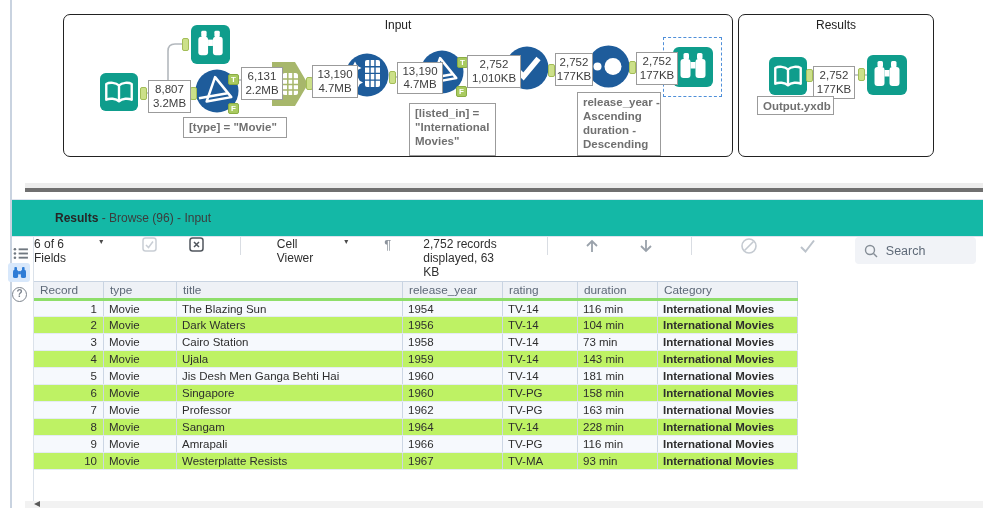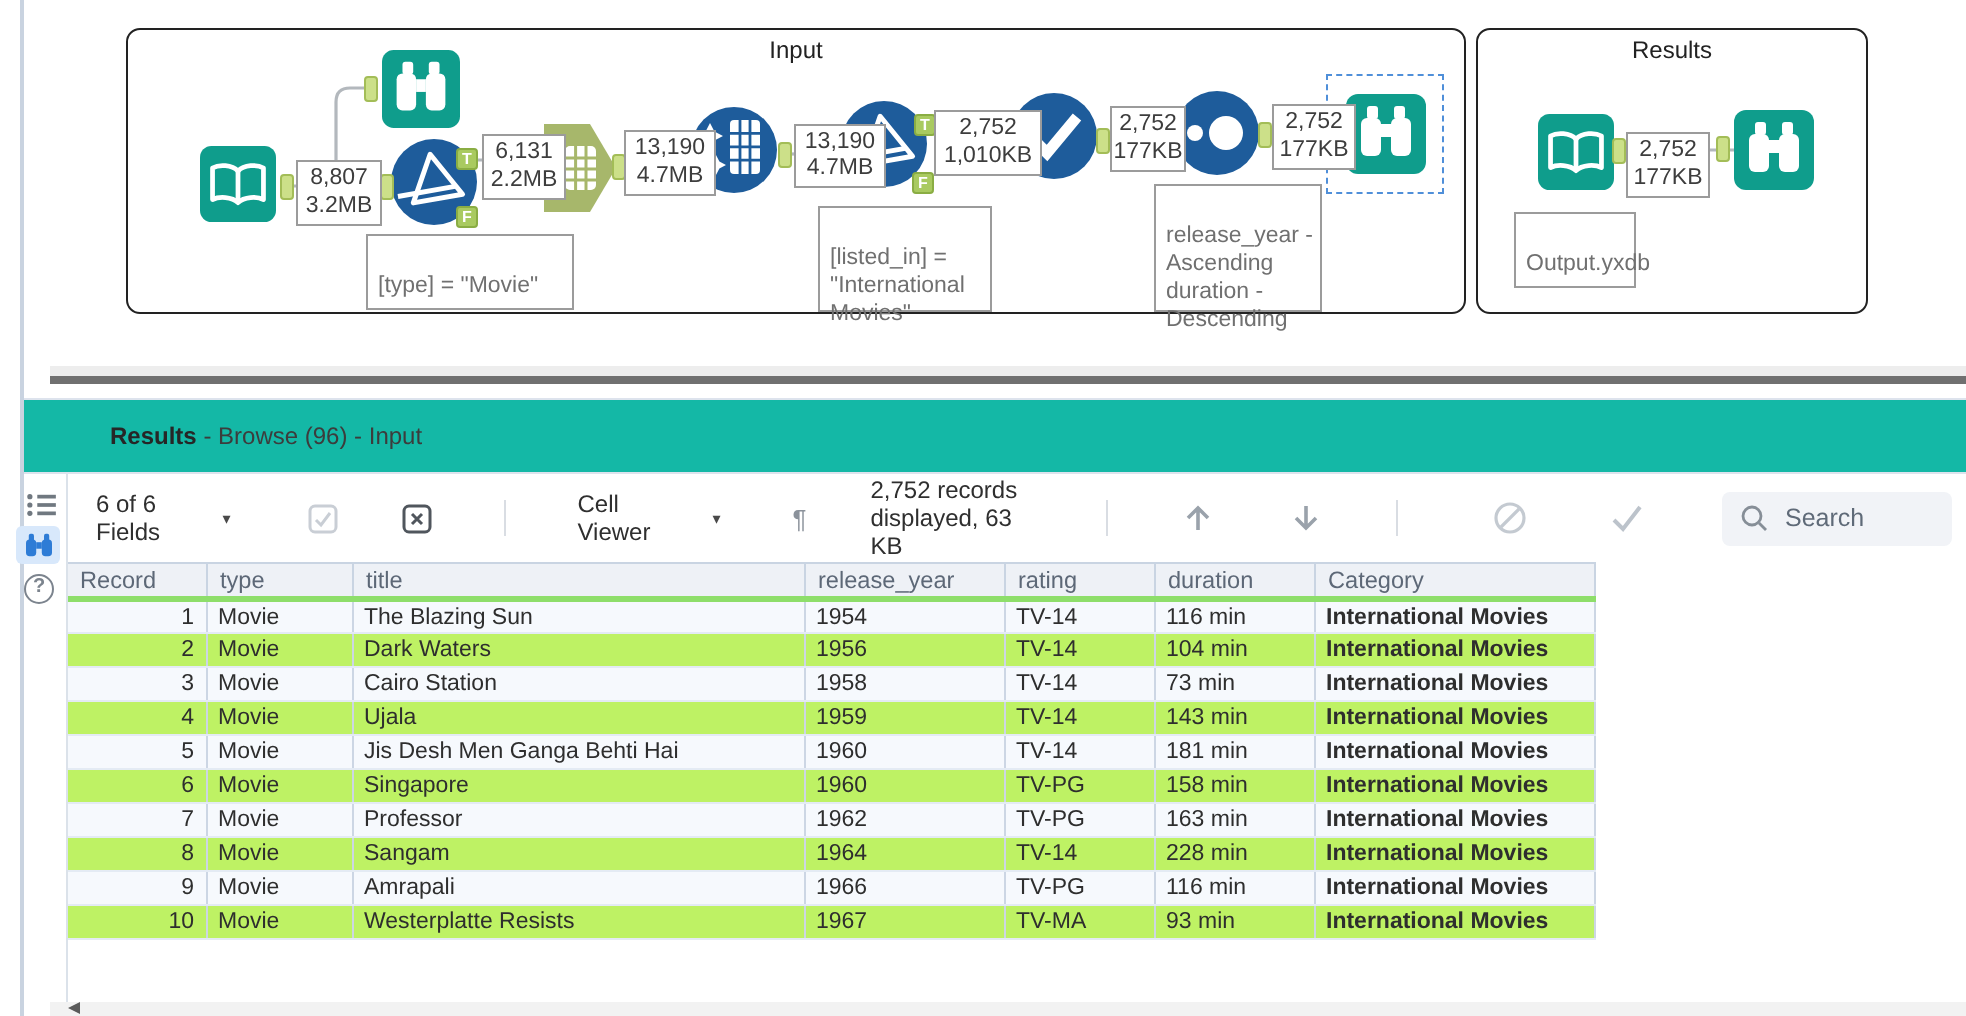--- a/index.html
+++ b/index.html
@@ -7,38 +7,38 @@
 .page {position:relative; width:983px; height:508px; background:#fff;}
 
 .wires {position:absolute; left:0; top:0; z-index:1;}
 .container {position:absolute; border:1.4px solid #222; border-radius:7px; background:transparent; z-index:0;}
 .container-label {position:absolute; top:3px; left:0; width:100%; text-align:center; font-size:12px; color:#222;}
 .tool {position:absolute; z-index:2;}
 .tool svg {display:block;}
 .anchor {position:absolute; width:7px; height:13px; background:#cce089; border:1px solid #a3bd57; border-radius:2px; z-index:3;}
 .tfanchor {position:absolute; width:11px; height:11px; background:#a9ca60; border:1px solid #8aad43; border-radius:2px; z-index:3; color:#fff; font-size:8px; font-weight:bold; line-height:10px; text-align:center;}
 .ann {position:absolute; background:#fff; border:1px solid #9b9b9b; z-index:4; display:flex; flex-direction:column; align-items:center; justify-content:center; font-size:11.5px; line-height:13.5px; color:#3d3d3d; white-space:nowrap;}
-.ann-expr {position:absolute; background:#fff; border:1px solid #9b9b9b; z-index:4; font-weight:normal; color:#707070; padding:18px 5px; font-size:11.5px; line-height:14px; white-space:nowrap;}
+.ann-expr {position:absolute; background:#fff; border:1px solid #9b9b9b; z-index:4; font-weight:bold; color:#707070; padding:2px 5px; font-size:11.5px; line-height:14px; white-space:nowrap;}
 .sel {position:absolute; border:1px dashed #4f8fd9; z-index:1;}
 
 .gray-band {position:absolute; left:25px; right:0; top:183px; height:5px; background:#ededed; z-index:5;}
 .splitter {position:absolute; left:25px; right:0; top:188px; height:4px; background:#707070; z-index:6;}
 
 .r-bg {position:absolute; left:12px; top:193px; right:0; bottom:0; background:#fff; z-index:5;}
 .r-band {position:absolute; left:12px; top:199px; right:0; height:38px; background:#14b8a6; border-top:1px solid #dde3ed; border-bottom:1px solid #dde3ed; z-index:6;}
 .r-title {position:absolute; left:43px; top:11px; font-size:12px; color:#3c3c3c;}
 .r-title b {color:#262626;}
 .r-title span {white-space:pre;}
 .left-line {position:absolute; left:10px; top:0; width:2px; height:508px; background:#c9d3e0; z-index:7;}
 .v-sep {position:absolute; left:33px; top:237px; width:1px; bottom:0; background:#dbe2ea; z-index:7;}
 .strip-icon {position:absolute; z-index:7;}
 .binoc-tile {position:absolute; left:8px; top:263px; width:22px; height:19px; background:#d8e8fb; border-radius:3px; z-index:7; display:flex; align-items:center; justify-content:center;}
 .q-icon {position:absolute; left:12px; top:287px; width:15px; height:15px; border:1.4px solid #7c848e; border-radius:50%; color:#7c848e; font-size:10px; font-weight:bold; text-align:center; line-height:12px; z-index:7;}
 
-.toolbar {position:absolute; left:34px; top:237px; right:0; height:44px; background:#fff; display:flex; align-items:center; padding-left:14px; font-size:12px; color:#2f2f2f; z-index:6;gap:24px;}
+.toolbar {position:absolute; left:20px; top:237px; right:0; height:44px; background:#fff; display:flex; align-items:flex-start; padding-left:14px; font-size:12px; color:#2f2f2f; z-index:6;gap:24px;}
 .tb-caret {margin-left:7px; font-size:8px; color:#4a4a4a;}
 .tb-sep {width:1px; height:18px; background:#d9dde3; margin-left:12px;}
 .tb-icon {display:inline-flex; align-items:center; justify-content:center;}
 .spacer {flex:1;}
 .searchbox {height:27px; width:223px; margin-left:14px; margin-right:7px; background:#f1f3f7; border-radius:4px; display:flex; align-items:center; padding-left:9px; gap:8px;}
 .searchbox span {color:#5f6a78; font-size:12.5px;}
 
 table {position:absolute; left:33px; top:281px; border-collapse:collapse; table-layout:fixed; font-size:11.5px; color:#2e2e2e; background:#bef264; z-index:6;}
 thead th {height:18px; background:#eef1f6; color:#5d6877; font-weight:normal; font-size:11.8px; text-align:left; padding:0 0 0 6px; border-left:1px solid #c9d4e2; border-top:1px solid #c9d4e2; border-bottom:3px solid #8ede6a; overflow:hidden;}
 thead th:last-child {border-right:1px solid #c9d4e2;}
@@ -242,21 +242,21 @@
       <div>[listed_in] =</div>
       <div>"International</div>
       <div>Movies"</div>
     </div>
   <div class="ann-expr" style="left:577px;top:92px;width:84px;height:64px">
       <div>release_year -</div>
       <div>Ascending</div>
       <div>duration -</div>
       <div>Descending</div>
     </div>
-  <div class="ann-expr" style="left:757px;top:106px;width:61px;height:19px">Output.yxdb</div>
+  <div class="ann-expr" style="left:757px;top:96px;width:77px;height:19px">Output.yxdb</div>
 
   <div class="gray-band"></div>
   <div class="splitter"></div>
 
   <div class="r-bg"></div>
   <div class="r-band">
     <div class="r-title"><b>Results</b><span> - Browse (96) - Input</span></div>
   </div>
 
   <div class="left-line"></div>

